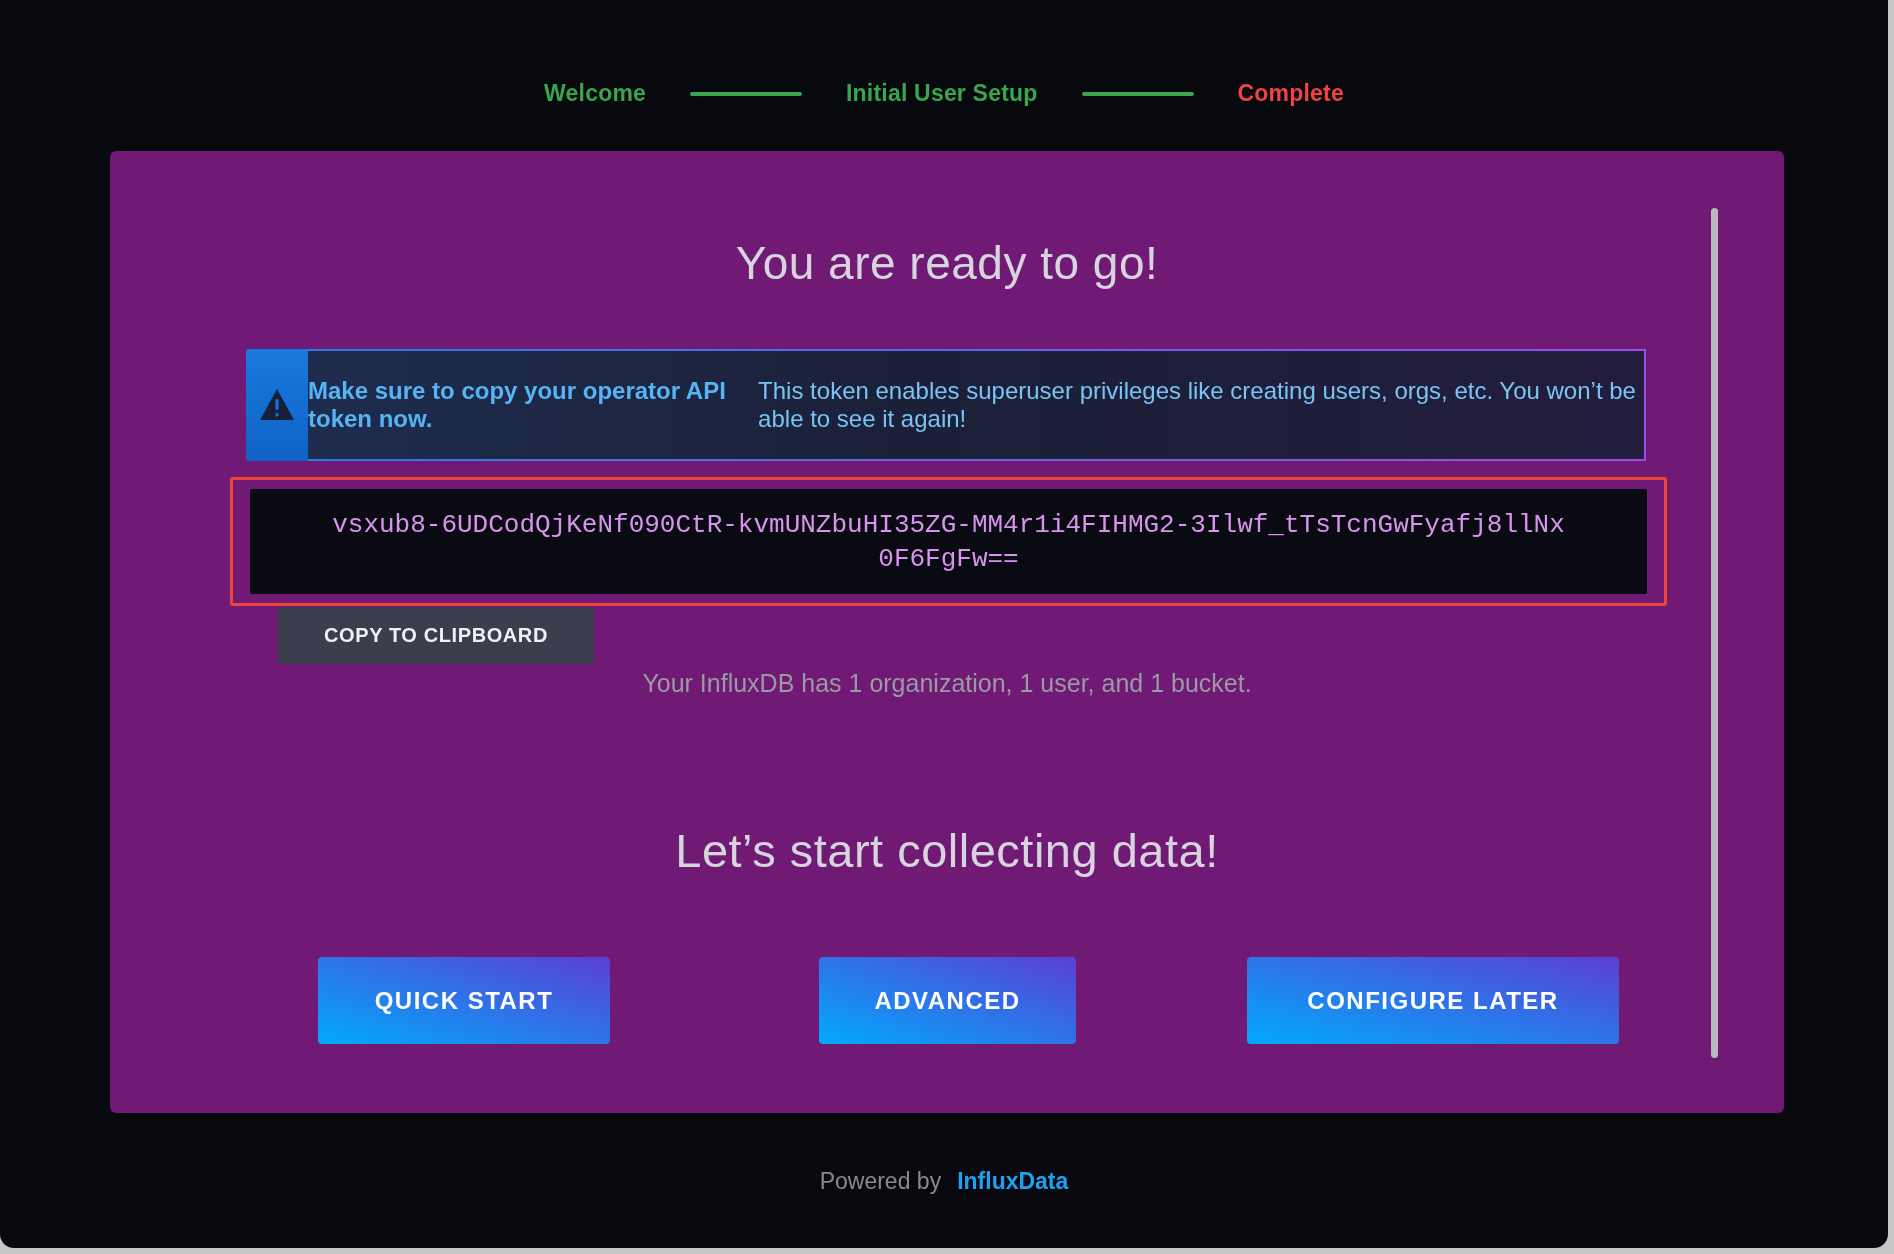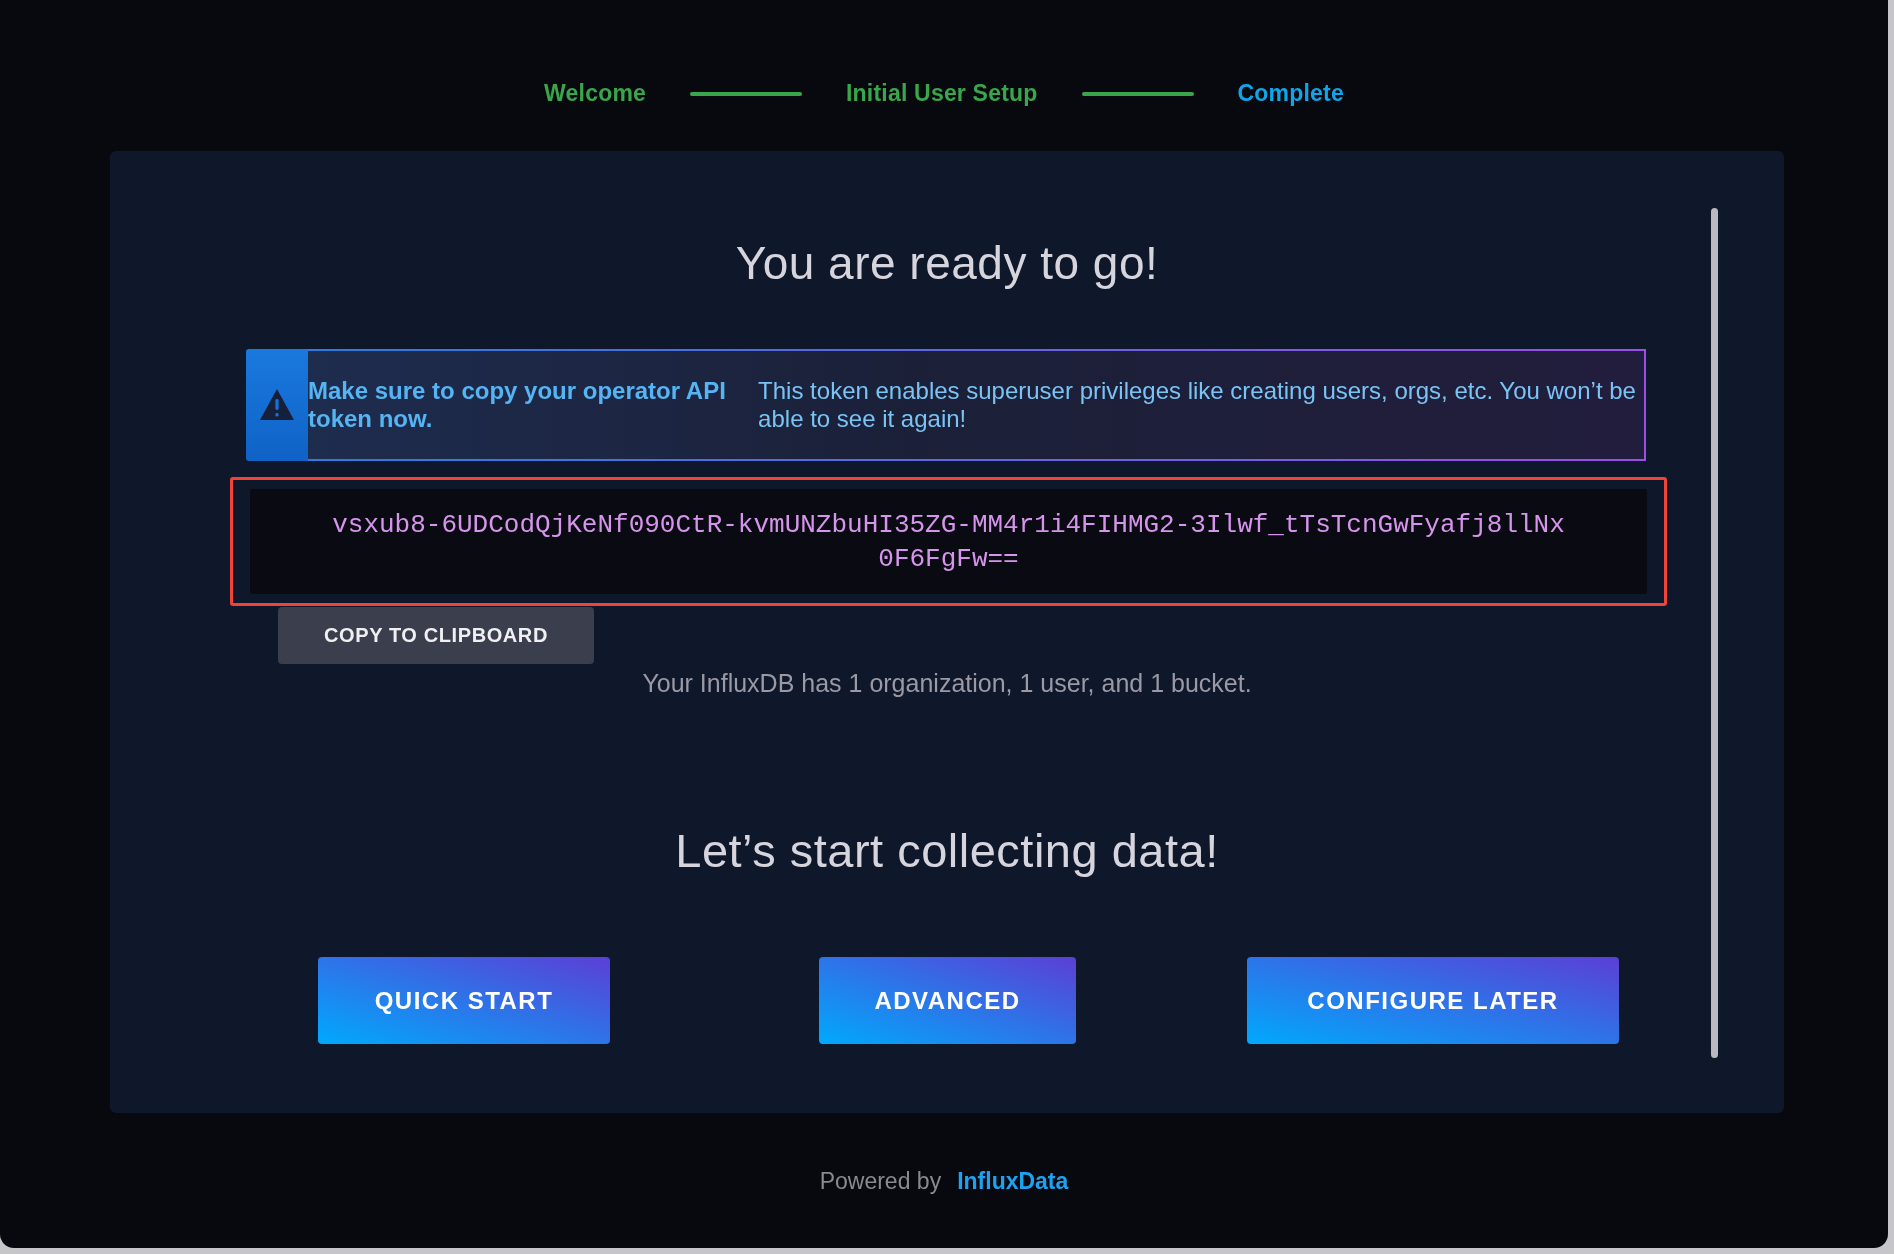--- a/index.html
+++ b/index.html
@@ -18,27 +18,27 @@
     overflow:hidden;
   }
   
   .stepper{
     position:absolute;top:80px;left:0;width:100%;
     display:flex;align-items:center;justify-content:center;
     gap:44px;
   }
   .step-label{font-size:23px;font-weight:bold;letter-spacing:0.2px;}
   .step-done{color:#3aa64b;}
-  .step-current{color:#0ea5e9;}
+  .step-current{color:#ef4444;}
   .step-line{width:112px;height:4px;border-radius:2px;background:#3aa64b;}
   
   .card{
     position:absolute;left:110px;top:151px;
     width:1674px;height:962px;
-    background:#0f172a;
+    background:#701a75;
     border-radius:6px;
   }
   .scroll-thumb{
     position:absolute;right:66px;top:57px;
     width:7px;height:850px;
     background:#b9b9c0;border-radius:4px;
   }
   .ready-title{
     position:absolute;top:85px;left:0;width:100%;
     text-align:center;

